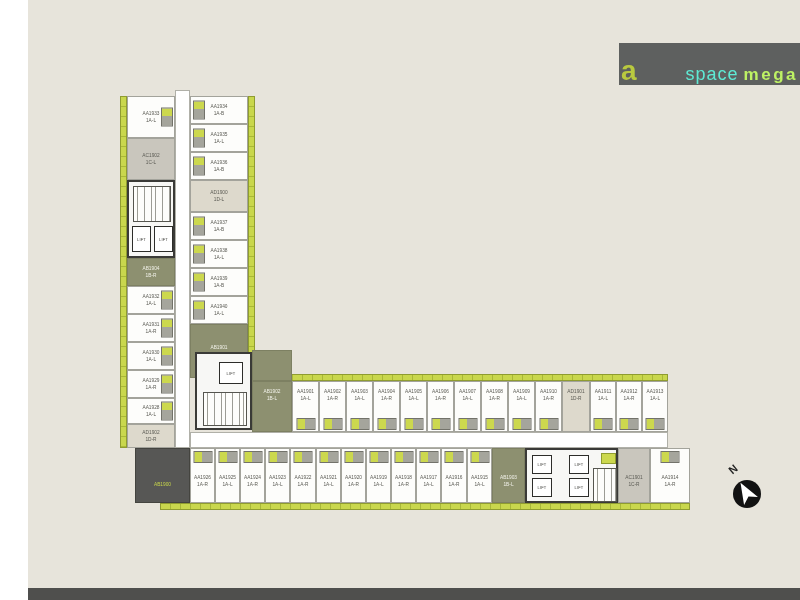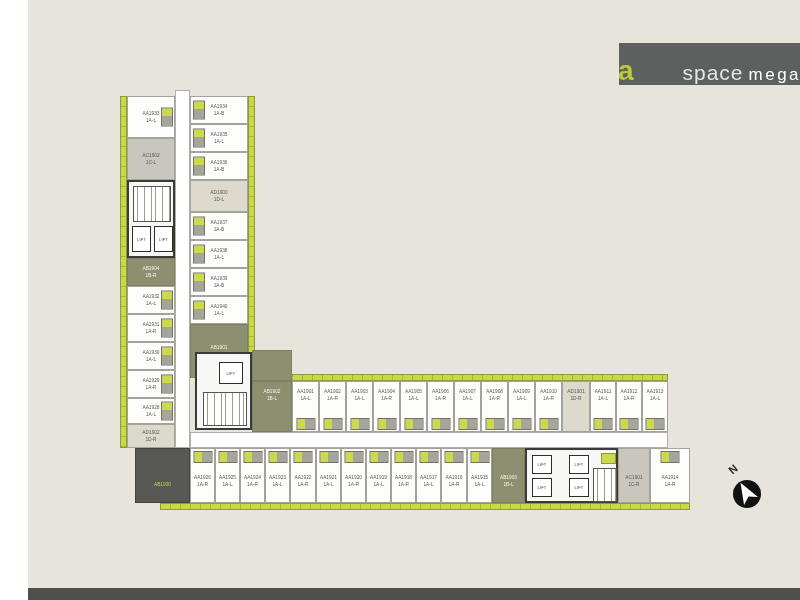--- a/index.html
+++ b/index.html
@@ -5,22 +5,22 @@
   html,body{margin:0;padding:0;background:#d9d6cd;}
   .canvas{position:relative;width:800px;height:600px;background:#e7e4db;overflow:hidden;
           font-family:"Liberation Sans", sans-serif;}
   .left-strip{position:absolute;left:0;top:0;width:28px;height:600px;background:#ffffff;}
   .footer-bar{position:absolute;left:28px;top:588px;width:772px;height:12px;background:#4f4f4d;}
 
   
   .brand-badge{position:absolute;left:619px;top:43px;width:181px;height:42px;background:#5e605f;
                display:flex;align-items:baseline;justify-content:center;gap:5px;padding-top:2px;box-sizing:border-box;}
   .brand-a{color:#b9c93f;font-weight:bold;font-size:28px;line-height:38px;}
-  .brand-space{color:#e5e5e5;font-size:21px;letter-spacing:1px;margin-left:44px;}
-  .brand-mega{color:#ffffff;font-size:17px;font-weight:normal;letter-spacing:2.5px;margin-top:20px;}
+  .brand-space{color:#5eead4;font-size:18px;letter-spacing:1px;margin-left:44px;}
+  .brand-mega{color:#bef264;font-size:17px;font-weight:bold;letter-spacing:2.5px;margin-top:20px;}
   .title-banner{position:absolute;left:536px;top:87px;width:264px;height:46px;background:#8a8e75;
                 display:flex;align-items:center;justify-content:center;color:#fff;}
   .title-banner .t{font-size:31px;font-weight:bold;letter-spacing:-0.5px;transform:scaleX(.95);white-space:nowrap;}
   .title-banner sup{font-size:12px;font-weight:bold;vertical-align:super;}
 
   
   .plan{position:absolute;left:0;top:0;width:800px;height:600px;}
   .corr{position:absolute;background:#ffffff;border:0.7px solid #b0b0a8;box-sizing:border-box;}
   .strip-v{position:absolute;width:7px;background:repeating-linear-gradient(180deg,#c9d74d 0 9px,#a9b838 9px 10px);
            border:0.6px solid #8f9c30;box-sizing:border-box;}

